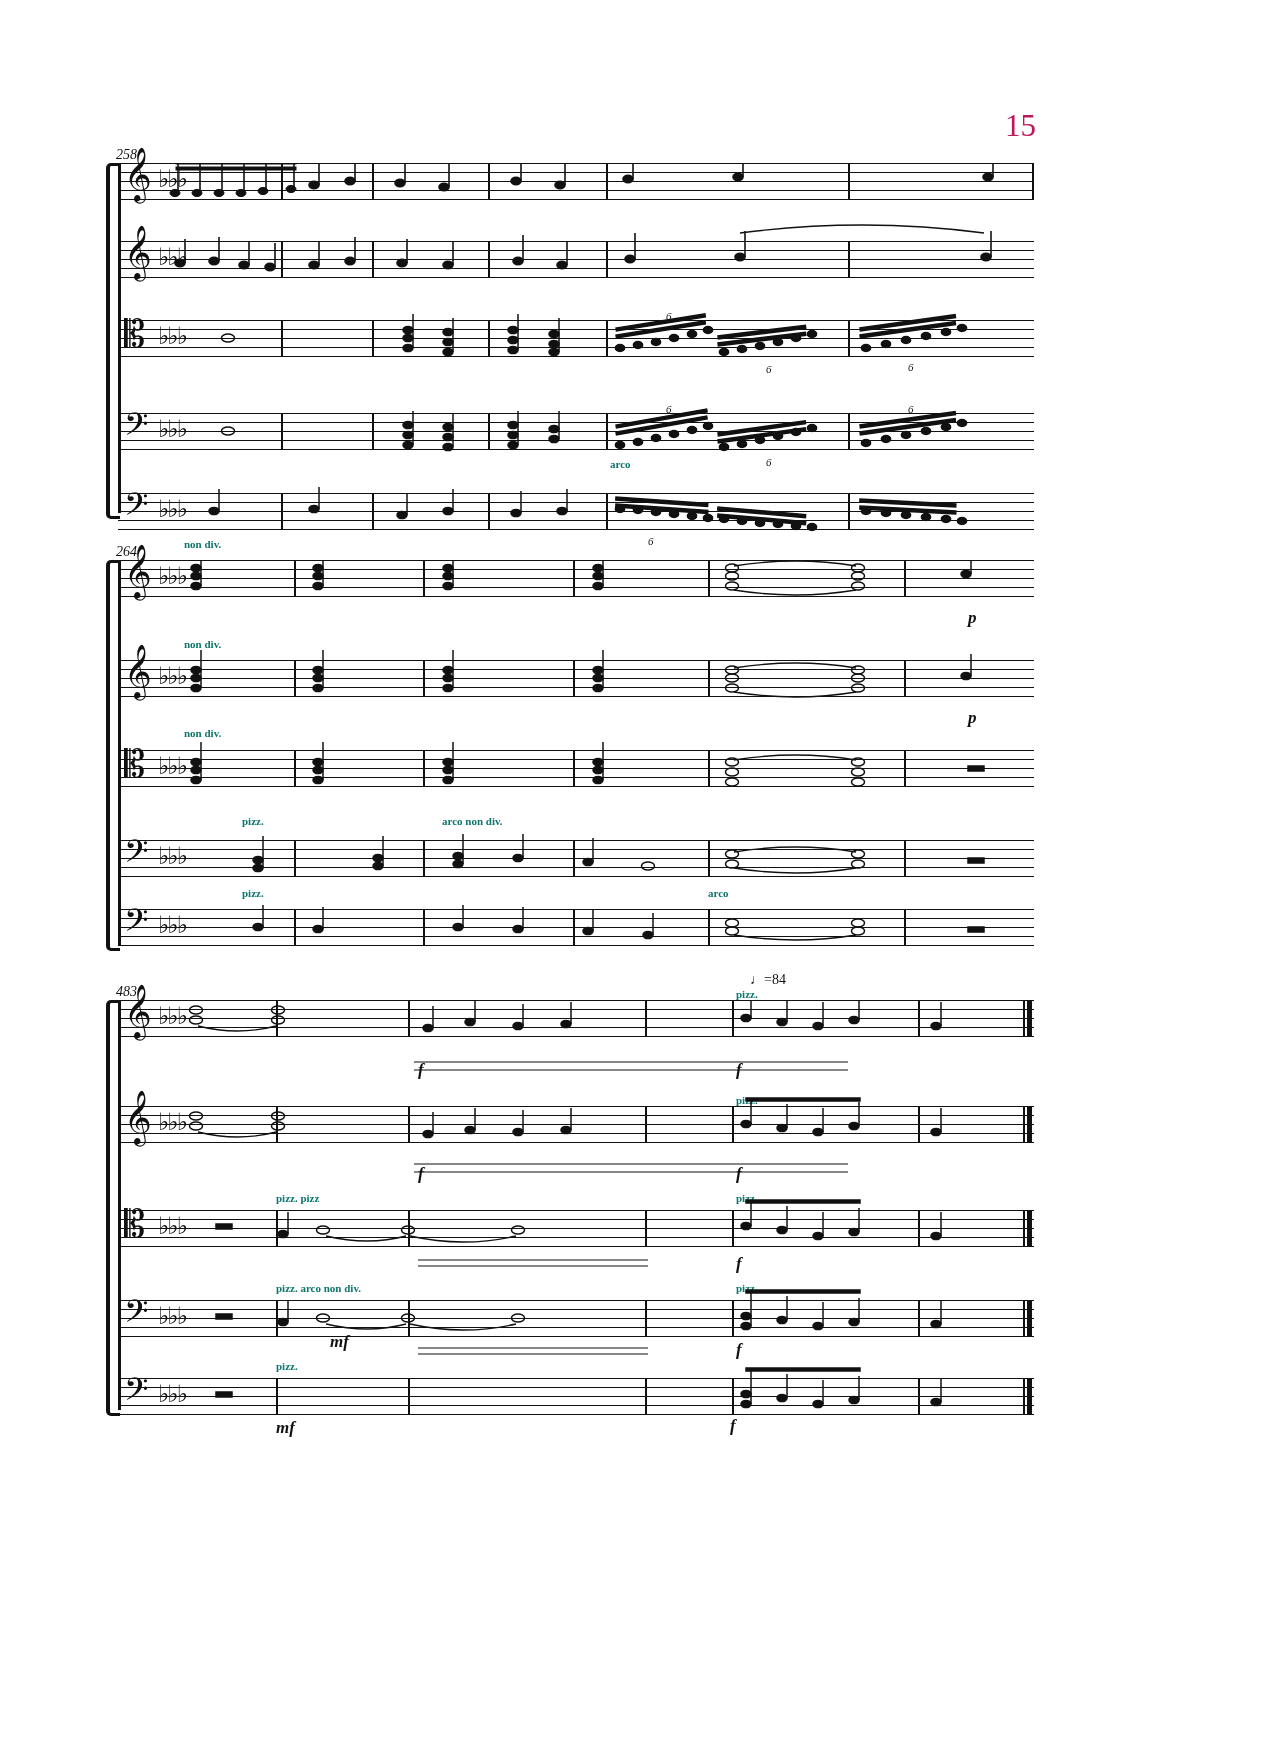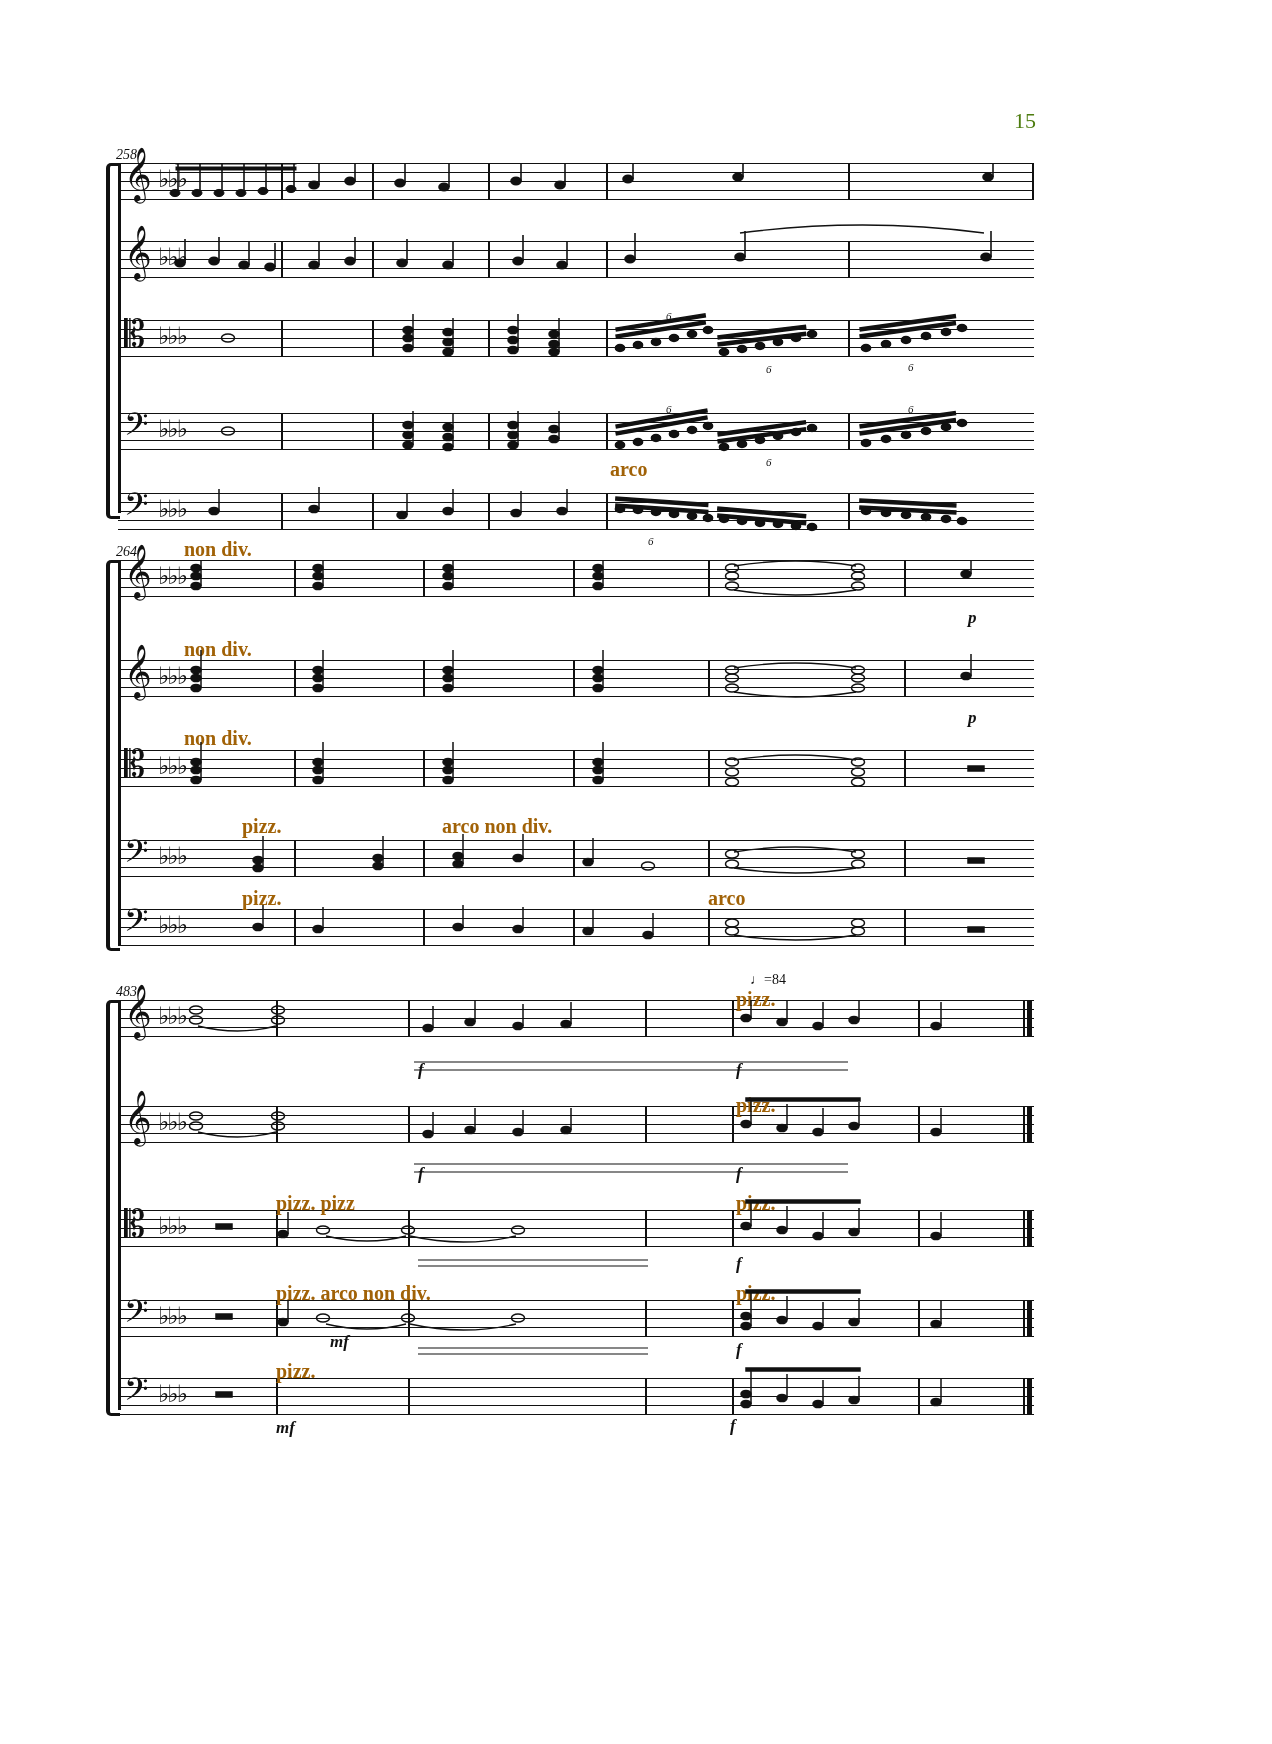--- a/index.html
+++ b/index.html
@@ -17,23 +17,23 @@
   }
   .page {
     position: absolute;
     inset: 0;
     background: #ffffff;
   }
   .page-number {
     position: absolute;
     top: 108px;
     right: 236px;
-    font-size: 22px;
+    font-size: 31px;
     font-family: "Liberation Serif", serif;
-    color: #4d7c0f;
+    color: #be185d;
   }
   
   .system {
     position: absolute;
     left: 118px;
     width: 916px;
   }
   .system-1 { top: 163px; height: 370px; }
   .system-2 { top: 560px; height: 400px; }
   .system-3 { top: 1000px; height: 425px; }
@@ -118,22 +118,22 @@
     font-size: 24px;
     letter-spacing: -2px;
     color: #111;
   }
 
   
   .direction {
     position: absolute;
     font-family: "Liberation Serif", serif;
     font-weight: bold;
-    font-size: 20px;
-    color: #a16207;
+    font-size: 11px;
+    color: #0f766e;
     white-space: nowrap;
   }
   .dynamic {
     position: absolute;
     font-family: "Liberation Serif", serif;
     font-style: italic;
     font-weight: bold;
     font-size: 17px;
     color: #111;
   }

